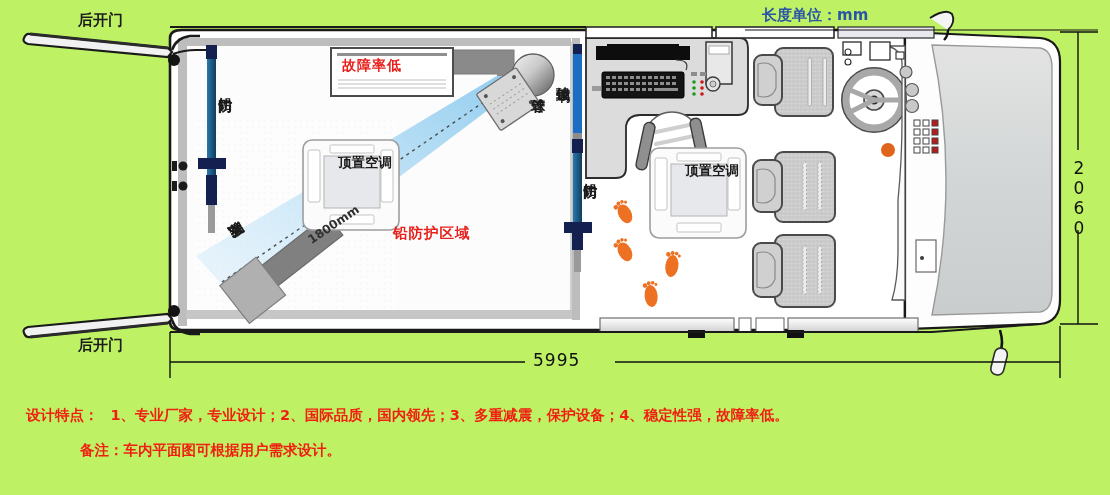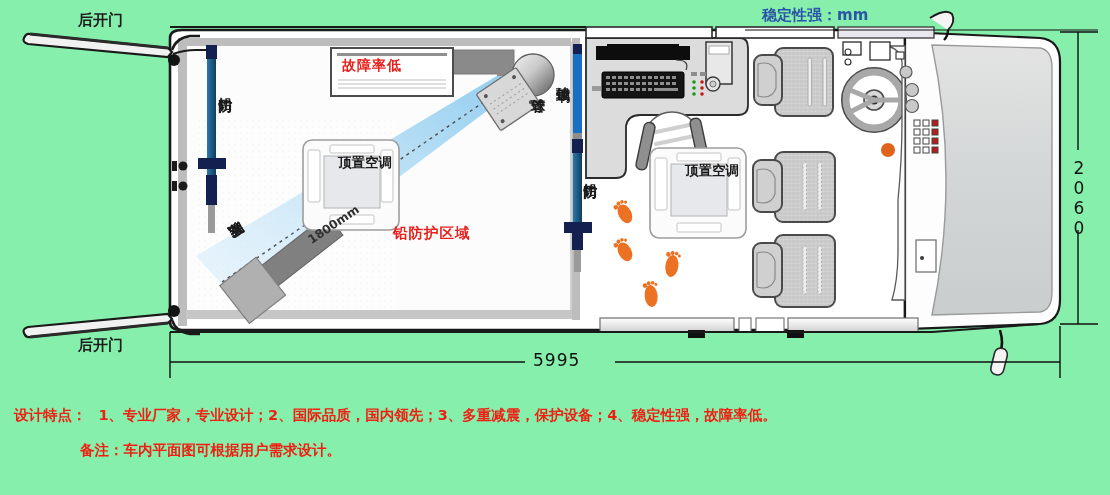--- a/index.html
+++ b/index.html
@@ -5,21 +5,21 @@
   * { box-sizing: border-box; }
   html, body {
     margin: 0; padding: 0;
     background: #ffffff;
     font-family: "Liberation Sans", "DejaVu Sans", sans-serif;
   }
   #stage {
     position: relative;
     width: 1110px;
     height: 495px;
-    background: #86efac;
+    background: #bef264;
     overflow: hidden;
   }
   .abs { position: absolute; }
   svg { display: block; }
   .txt { position: absolute; white-space: pre; line-height: 1.05; }
 
   
   .lbl-black {
     color: #1b1b1b;
     font-size: 15px;
@@ -455,28 +455,28 @@
 
   <div class="txt" style="left:306px; top:236px; font-size:12px; color:#2f2f2f; font-weight:700;
        font-family:'DejaVu Sans','Liberation Sans',sans-serif; transform:rotate(-34deg); transform-origin:0 0;">1800mm</div>
 
   <div class="txt lbl-red" style="left:393px; top:226px; font-size:14.5px; letter-spacing:1px;">铅防护区域</div>
 
   <div class="txt lbl-black" style="left:331px; top:155px; font-size:13.5px; line-height:1.18; text-align:center; width:42px;"><span style="display:inline-block;width:28px;word-break:break-all;">顶置空调</span></div>
 
   <div class="txt lbl-black" style="left:678px; top:163px; font-size:13.5px; line-height:1.18; text-align:center; width:42px;"><span style="display:inline-block;width:28px;word-break:break-all;">顶置空调</span></div>
 
-  <div class="txt lbl-blue" style="left:762px; top:8px;">稳定性强：mm</div>
+  <div class="txt lbl-blue" style="left:762px; top:8px;">长度单位：mm</div>
 
   <div class="txt lbl-dim" style="left:533px; top:352px;">5995</div>
 
   <div class="txt lbl-dim vert" style="left:1069px; top:158px;">2060</div>
 
   <div class="abs" style="left:0; top:400px; width:1110px;">
-    <div style="padding-left:14px; padding-top:6px;">
+    <div style="padding-left:26px; padding-top:6px;">
       <span class="note-line">设计特点：</span><span class="note-line" style="padding-left:12px;">1、专业厂家，专业设计；2、国际品质，国内领先；3、多重减震，保护设备；4、稳定性强，故障率低。</span>
     </div>
     <div style="padding-left:80px; padding-top:16px;">
       <span class="note-line">备注：车内平面图可根据用户需求设计。</span>
     </div>
   </div>
 
 </div>
 
 </body></html>

